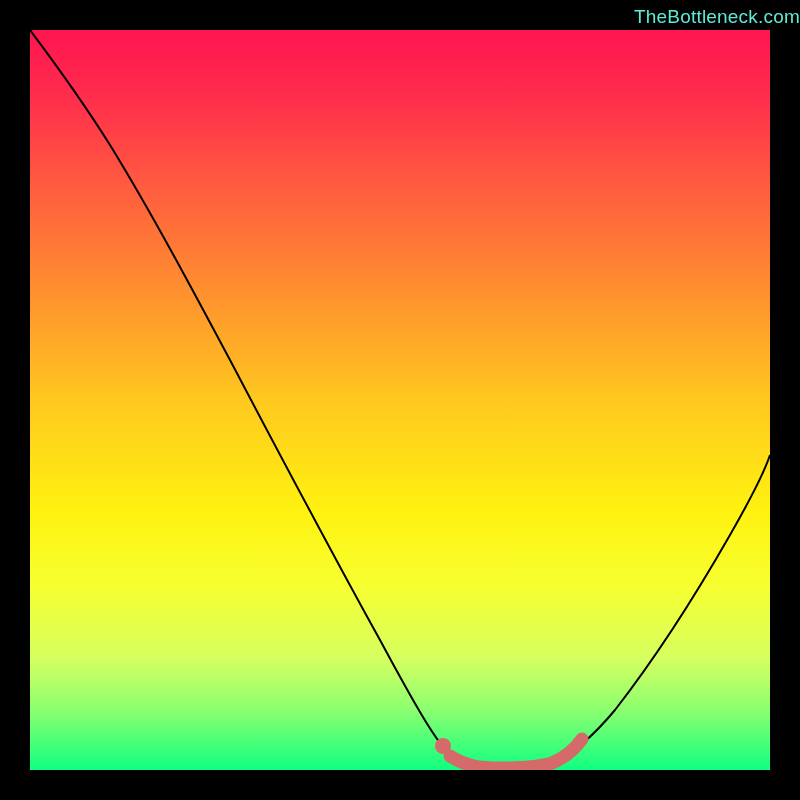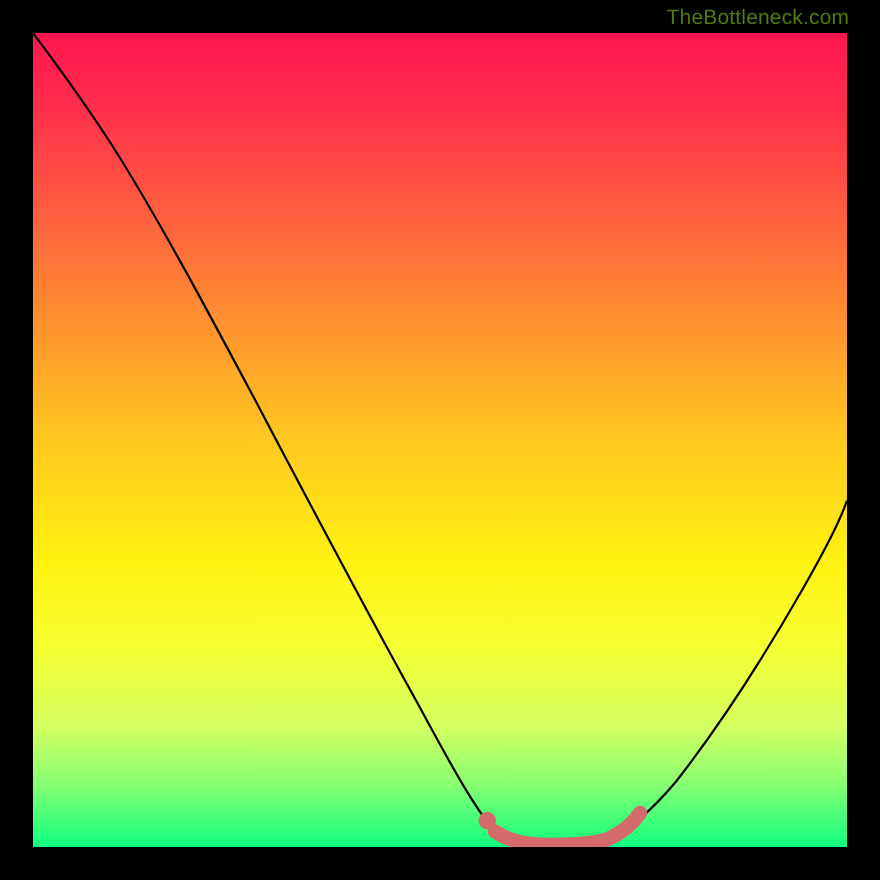--- a/index.html
+++ b/index.html
@@ -25,22 +25,22 @@
       #ffc81f 50%,
       #fff210 65%,
       #f7ff30 75%,
       #d5ff60 85%,
       #8aff70 92%,
       #10ff80 100%);
   }
   .watermark {
     position: absolute;
     top: 6px;
-    right: 28px;
-    color: #4d7c0f;
+    right: 0;
+    color: #5eead4;
     font-size: 19px;
     font-weight: 500;
     letter-spacing: 0.2px;
     z-index: 10;
     text-align: right;
   }
   svg.overlay {
     position: absolute;
     left: 30px;
     top: 30px;

